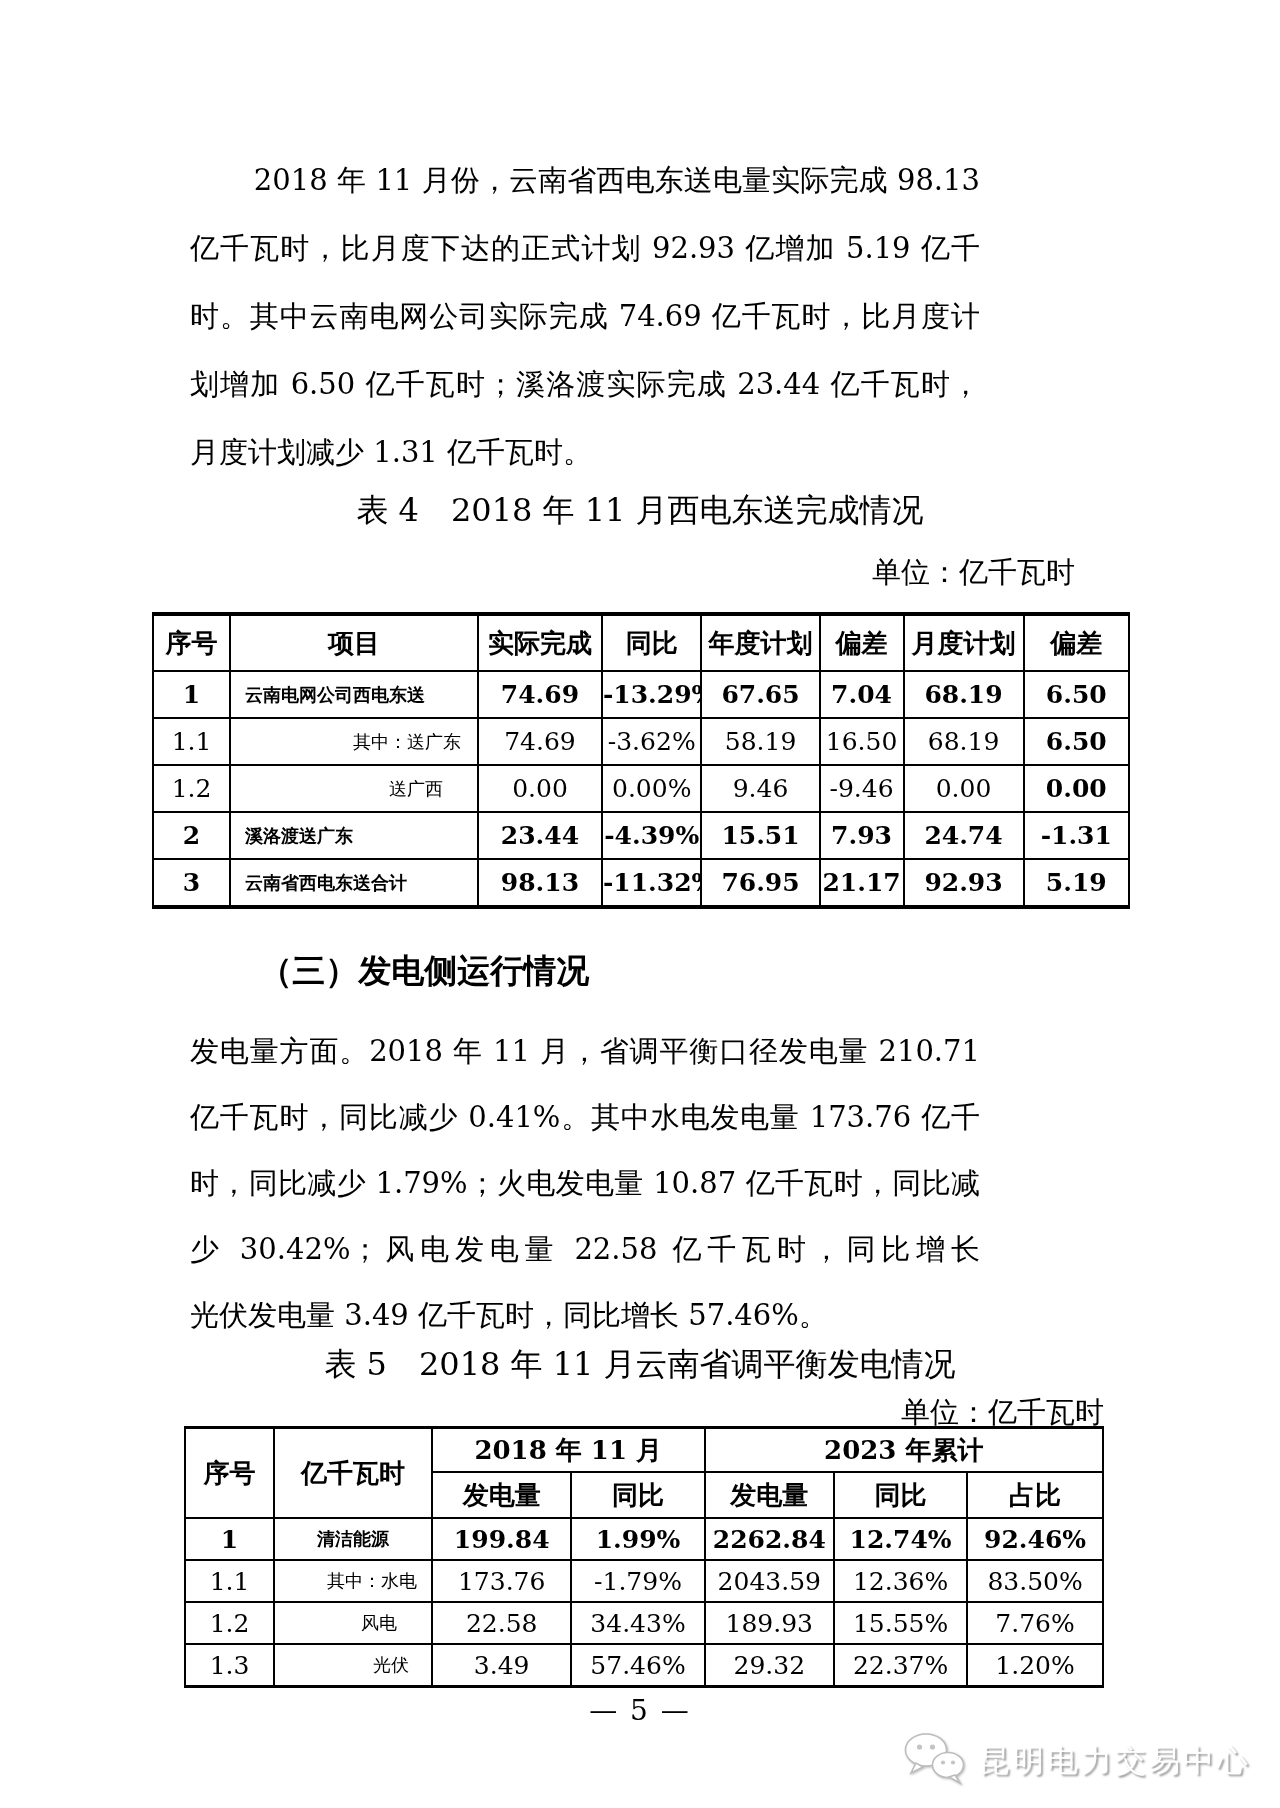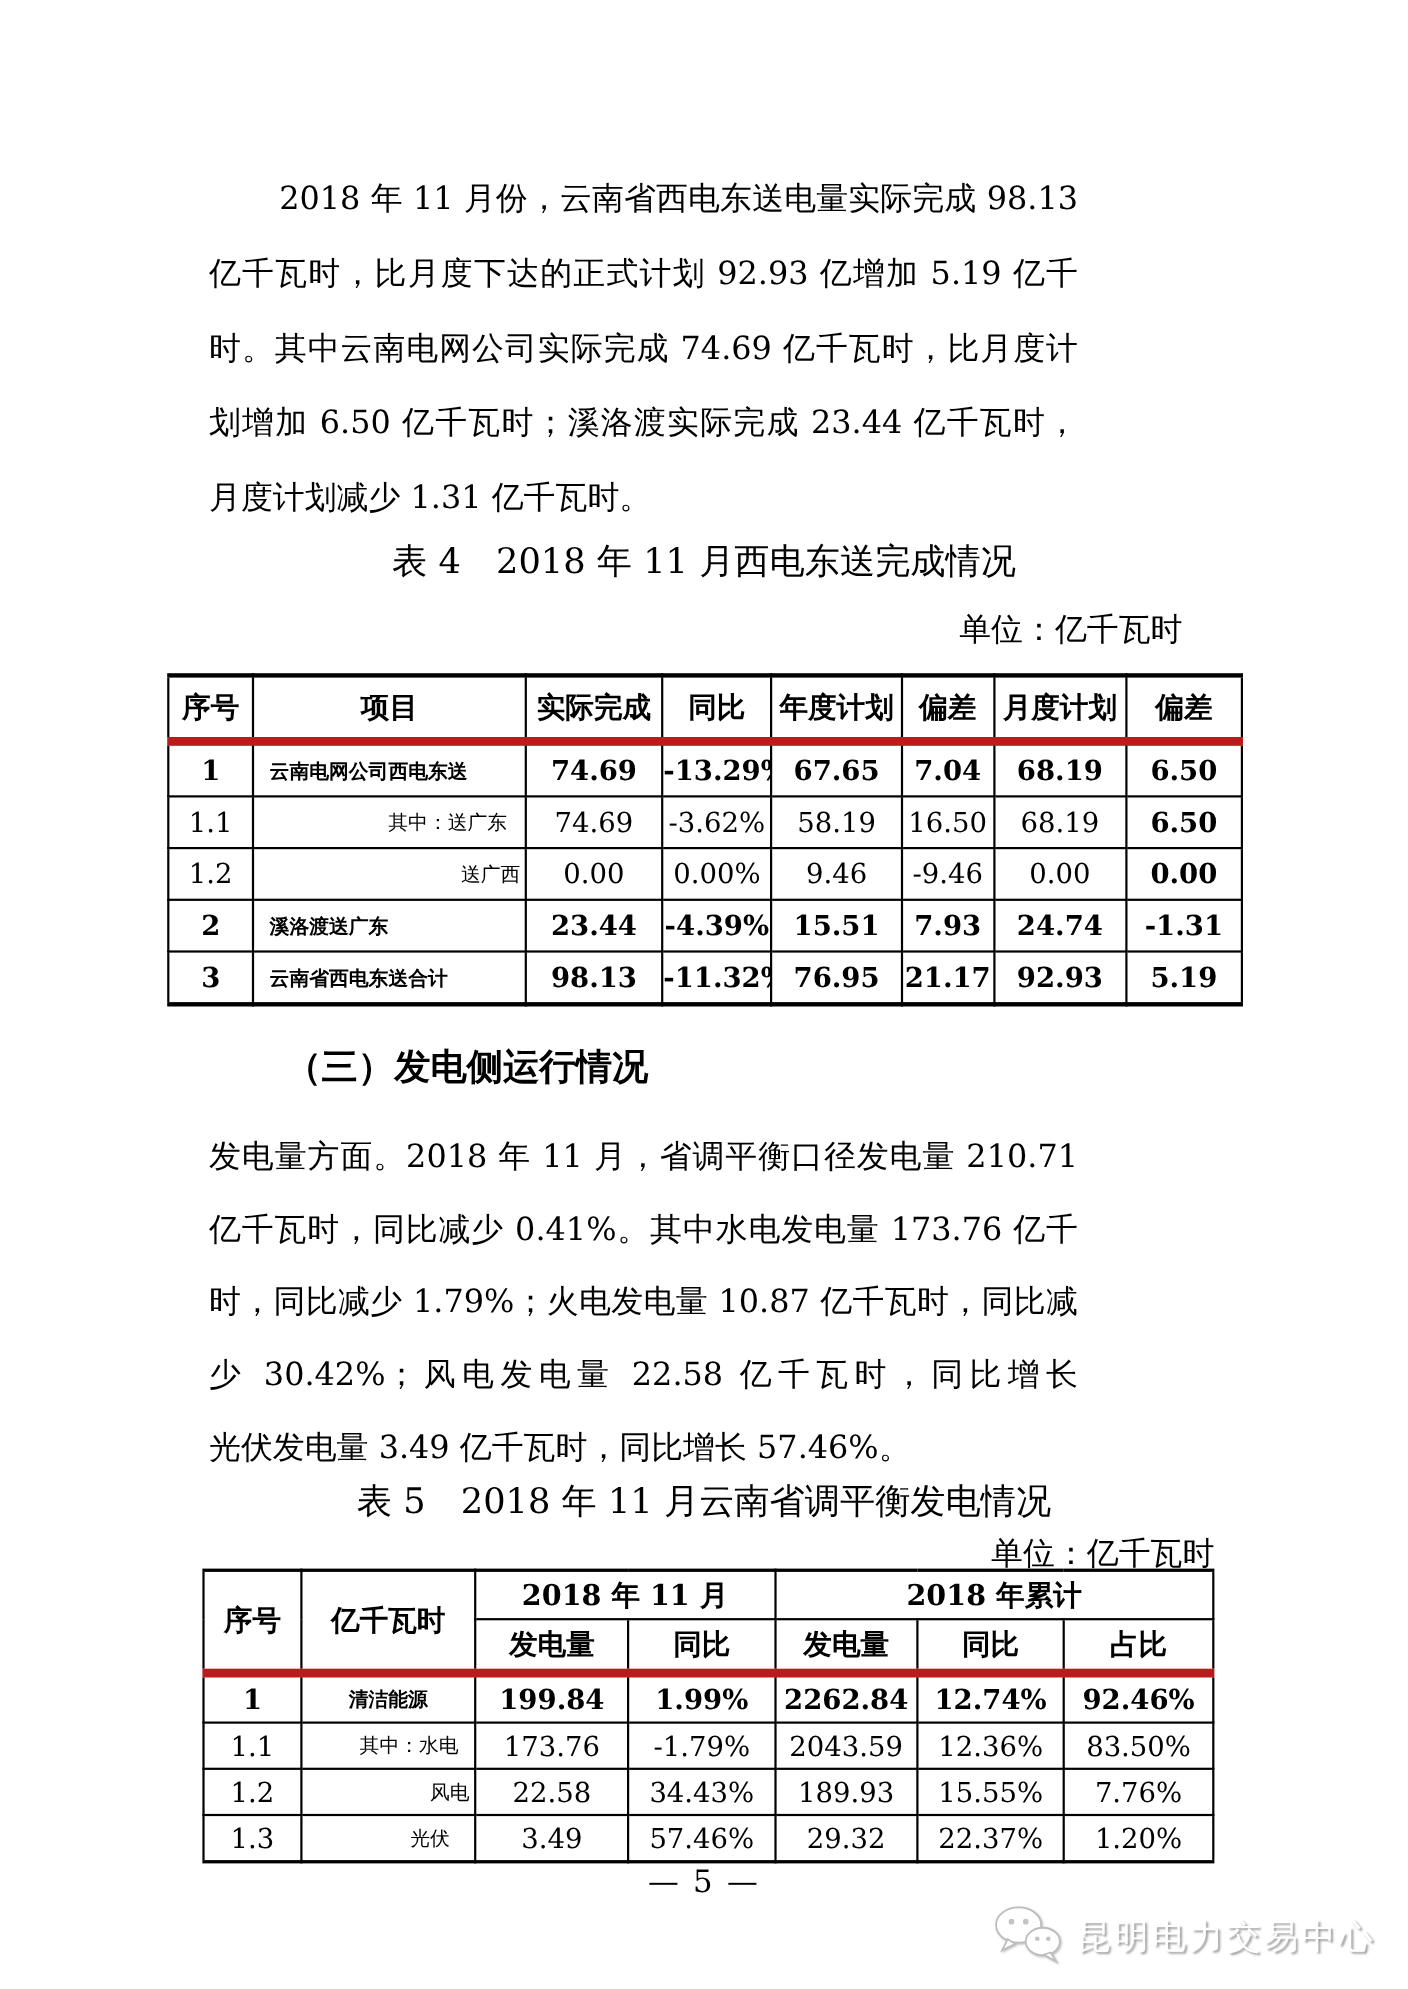--- a/index.html
+++ b/index.html
@@ -16,35 +16,35 @@
   .pline.last{text-align-last:left}
 
   
   .caption{width:980px;left:150px;text-align:center;font-size:32px;height:44px;line-height:44px}
   .unitline{font-size:29px;height:40px;line-height:40px}
 
   
   table{border-collapse:collapse;table-layout:fixed;width:100%}
   th,td{border:2px solid #000;text-align:center;vertical-align:middle;padding:0;font-size:25px;overflow:hidden}
   th{font-weight:bold}
-  thead{border-bottom:8px solid #b91c1c}
+  thead{border-bottom:2px solid #b91c1c}
   #table4-wrap{left:152px;top:612px;width:978px}
   #table4-wrap table{border:2px solid #000;border-top:4px solid #000;border-bottom:4px solid #000}
   #table4-wrap th{height:54px;font-size:26px}
   #table4-wrap td{height:45px}
   #table5-wrap{left:184px;top:1426px;width:920px}
   #table5-wrap table{border:2px solid #000;border-top:3px solid #000;border-bottom:3px solid #000}
   #table5-wrap .grp-row th{height:42px}
   #table5-wrap .sub-row th{height:44px}
   #table5-wrap th{font-size:26px}
   #table5-wrap td{height:40px}
   .bold-row td{font-weight:bold}
   .bold-cell{font-weight:bold}
   .cell-left{text-align:left;padding-left:14px}
-  .cell-right{text-align:right;padding-right:4px}
+  .cell-right{text-align:right;padding-right:34px}
   td.split{padding:0}
   td.split .flex{display:flex;justify-content:flex-end;align-items:center;padding:0 16px 0 70px}
   td.split .flex.narrow{padding:0 14px 0 12px}
   .cjk{font-size:18px}
 
   
   #heading3{left:190px;top:948px;width:920px;font-family:Liberation Serif, serif;
     font-weight:bold;font-size:33px;text-indent:2.1em;height:46px;line-height:46px}
 
   
@@ -175,21 +175,21 @@
         <col style="width:14.5%">
       <col style="width:14.1%">
         <col style="width:14.5%">
         <col style="width:14.8%">
     </colgroup>
     <thead>
       <tr class="grp-row">
         <th rowspan="2">序号</th>
         <th rowspan="2">亿千瓦时</th>
         <th colspan="2">2018 年 11 月</th>
-        <th colspan="3">2018 年累计</th>
+        <th colspan="3">2023 年累计</th>
       </tr>
       <tr class="sub-row">
         <th>发电量</th>
         <th>同比</th>
         <th>发电量</th>
         <th>同比</th>
         <th>占比</th>
       </tr>
     </thead>
     <tbody>

